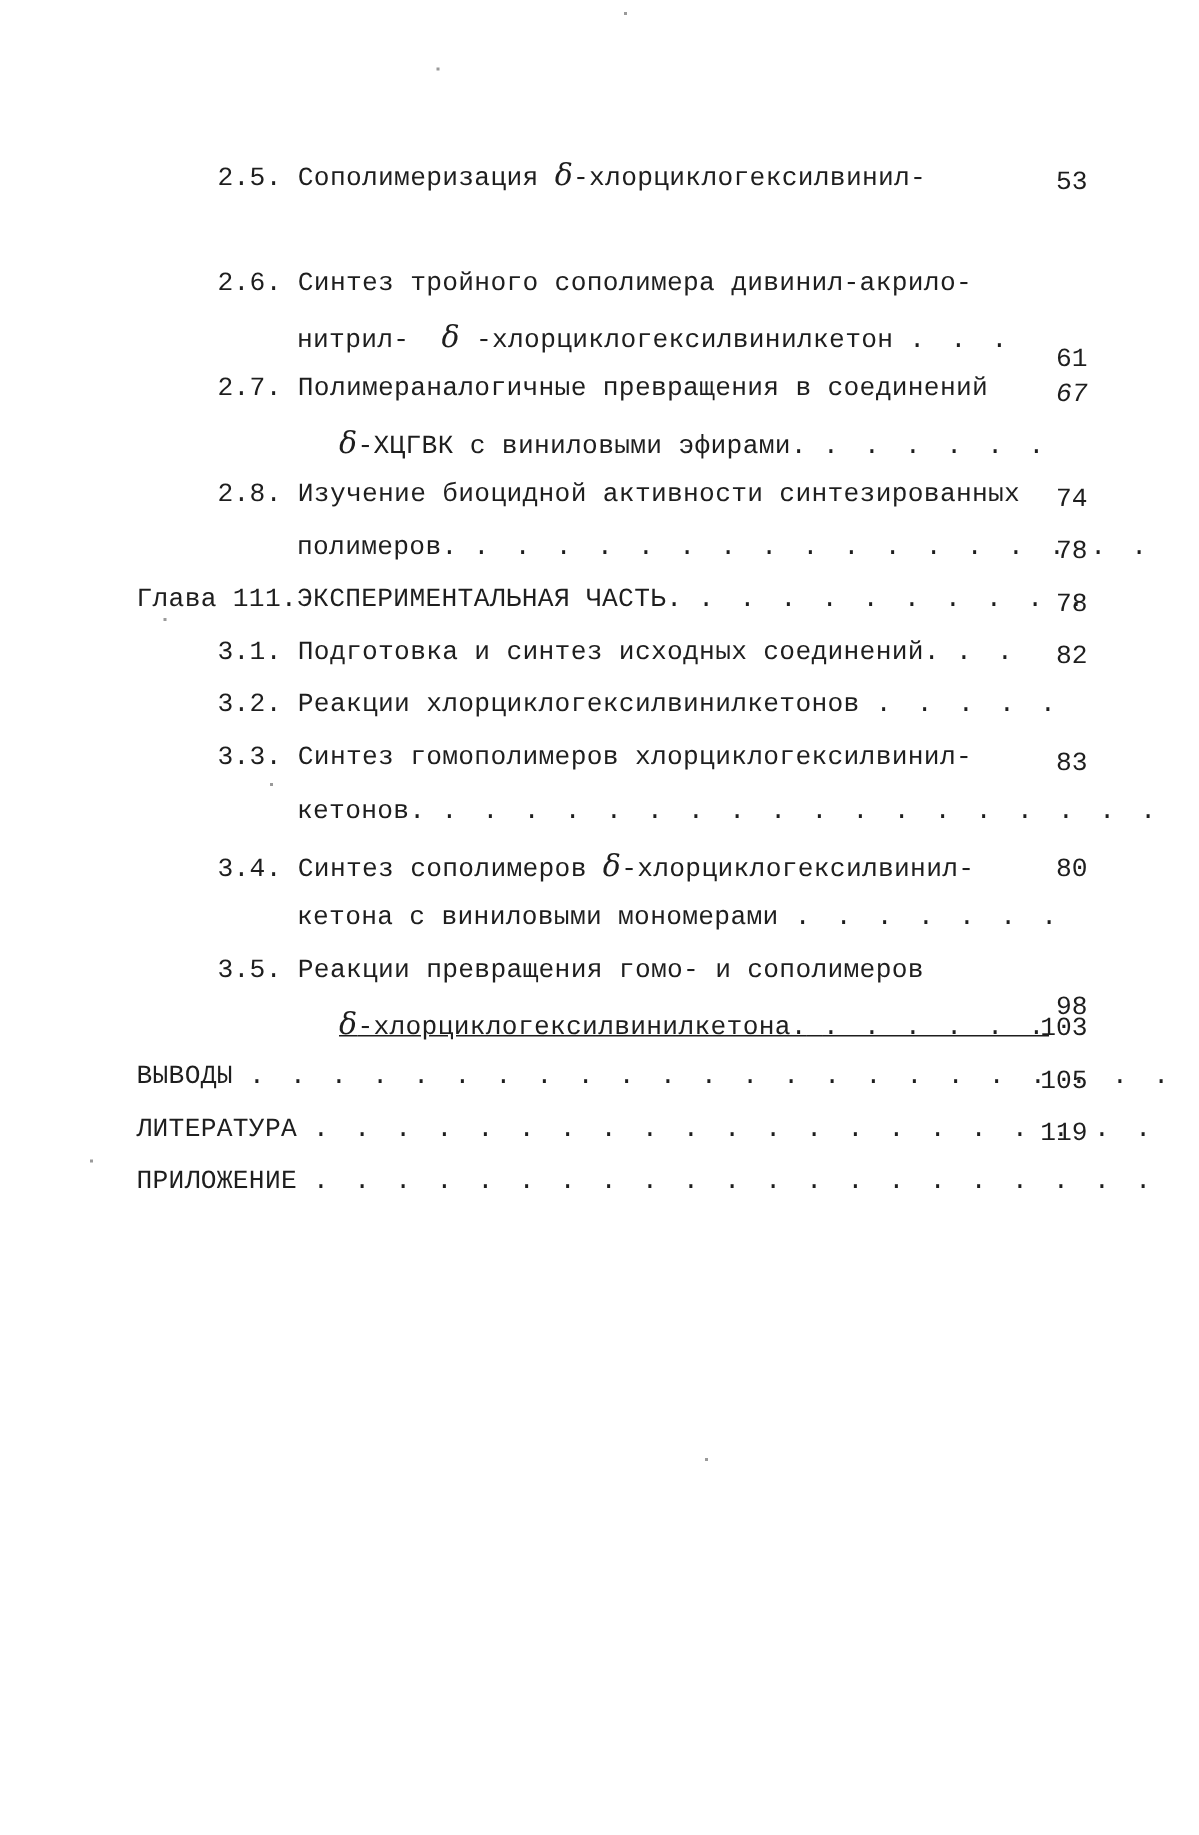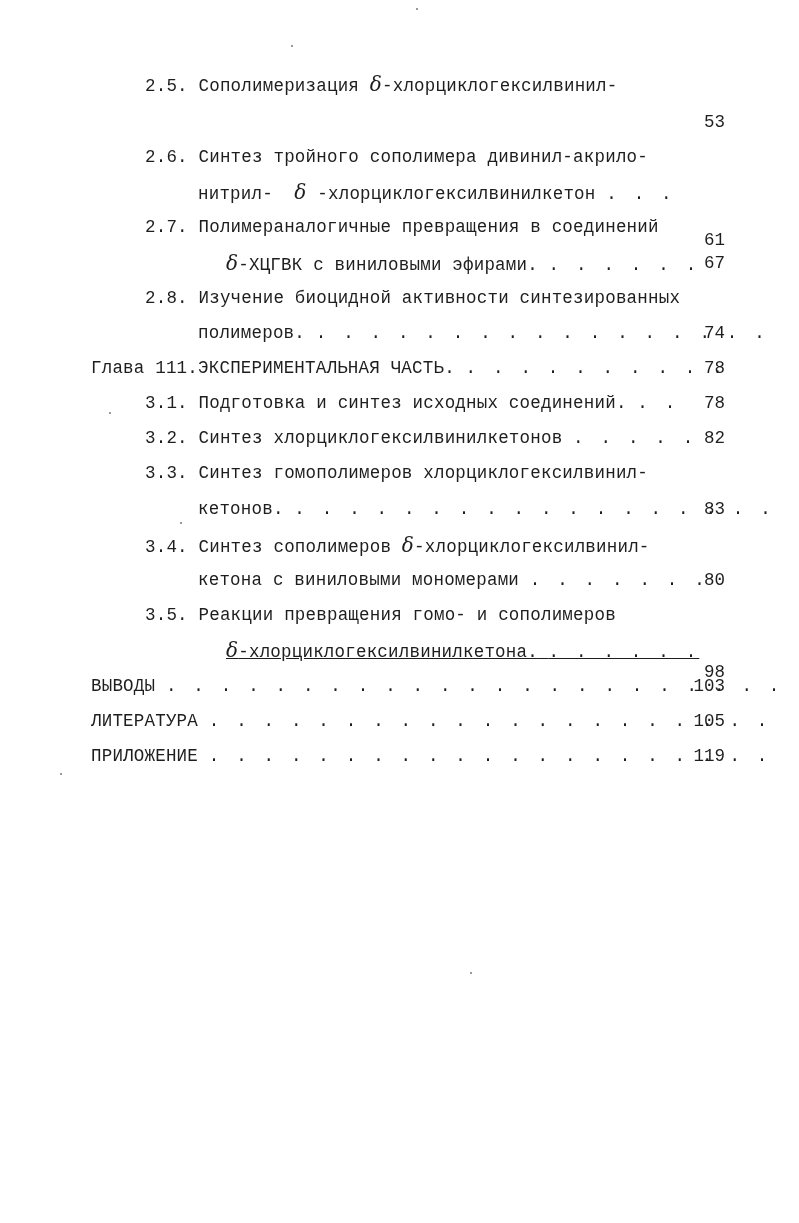--- a/index.html
+++ b/index.html
@@ -4,21 +4,21 @@
   <style>
     html, body { margin: 0; padding: 0; background: #ffffff; }
     body {
       width: 799px; height: 1223px; position: relative; overflow: hidden;
       font-family: "Liberation Mono", "DejaVu Sans Mono", monospace;
       color: #1e1e1e;
     }
     .page { position: absolute; left: 0; top: 0; width: 799px; height: 1223px; }
     .line {
       position: absolute; height: 30px; line-height: 30px;
-      font-size: 17.5px; white-space: nowrap; letter-spacing: 0.2px;
+      font-size: 17.5px; white-space: nowrap; letter-spacing: 0.2px; margin-top: 32px;
     }
     .num { position: absolute; width: 60px; text-align: right; right: 74px; height: 30px; line-height: 30px; font-size: 17.5px; }
     .dots { letter-spacing: 3.2px; }
     .sigma { font-family: "DejaVu Serif", serif; font-style: italic; font-size: 20px; }
     .speck { position: absolute; width: 2px; height: 2px; background: #9a9a9a; }
   </style>
 </head>
 <body>
 
 <div class="page">
@@ -40,21 +40,21 @@
   <div class="num" style="top:177px;margin-top:48px;">61</div>
 
   <div class="line" style="left:145px; top:212px;">
     <span>2.7.</span>
     <span>Полимераналогичные превращения в соединений</span>
   </div>
   <div class="line" style="left:226px; top:248px;">
     <span><span class="sigma">δ</span>-ХЦГВК с виниловыми эфирами.</span>
     <span class="dots">. . . . . .</span>
   </div>
-  <div class="num" style="top:248px;">67</div>
+  <div class="num" style="top:248px;font-style:italic;">67</div>
 
   <div class="line" style="left:145px; top:283px;">
     <span>2.8.</span>
     <span>Изучение биоцидной активности синтезированных</span>
   </div>
   <div class="line" style="left:198px; top:318px;">
     <span>полимеров.</span>
     <span class="dots">. . . . . . . . . . . . . . . . .</span>
   </div>
   <div class="num" style="top:318px;">74</div>
@@ -67,21 +67,21 @@
 
   <div class="line" style="left:145px; top:388px;">
     <span>3.1.</span>
     <span>Подготовка и синтез исходных соединений.</span>
     <span class="dots">. .</span>
   </div>
   <div class="num" style="top:388px;">78</div>
 
   <div class="line" style="left:145px; top:423px;">
     <span>3.2.</span>
-    <span>Синтез хлорциклогексилвинилкетонов</span>
+    <span>Реакции хлорциклогексилвинилкетонов</span>
     <span class="dots">. . . . .</span>
   </div>
   <div class="num" style="top:423px;">82</div>
 
   <div class="line" style="left:145px; top:458px;">
     <span>3.3.</span>
     <span>Синтез гомополимеров хлорциклогексилвинил-</span>
   </div>
   <div class="line" style="left:198px; top:494px;">
     <span>кетонов.</span>

